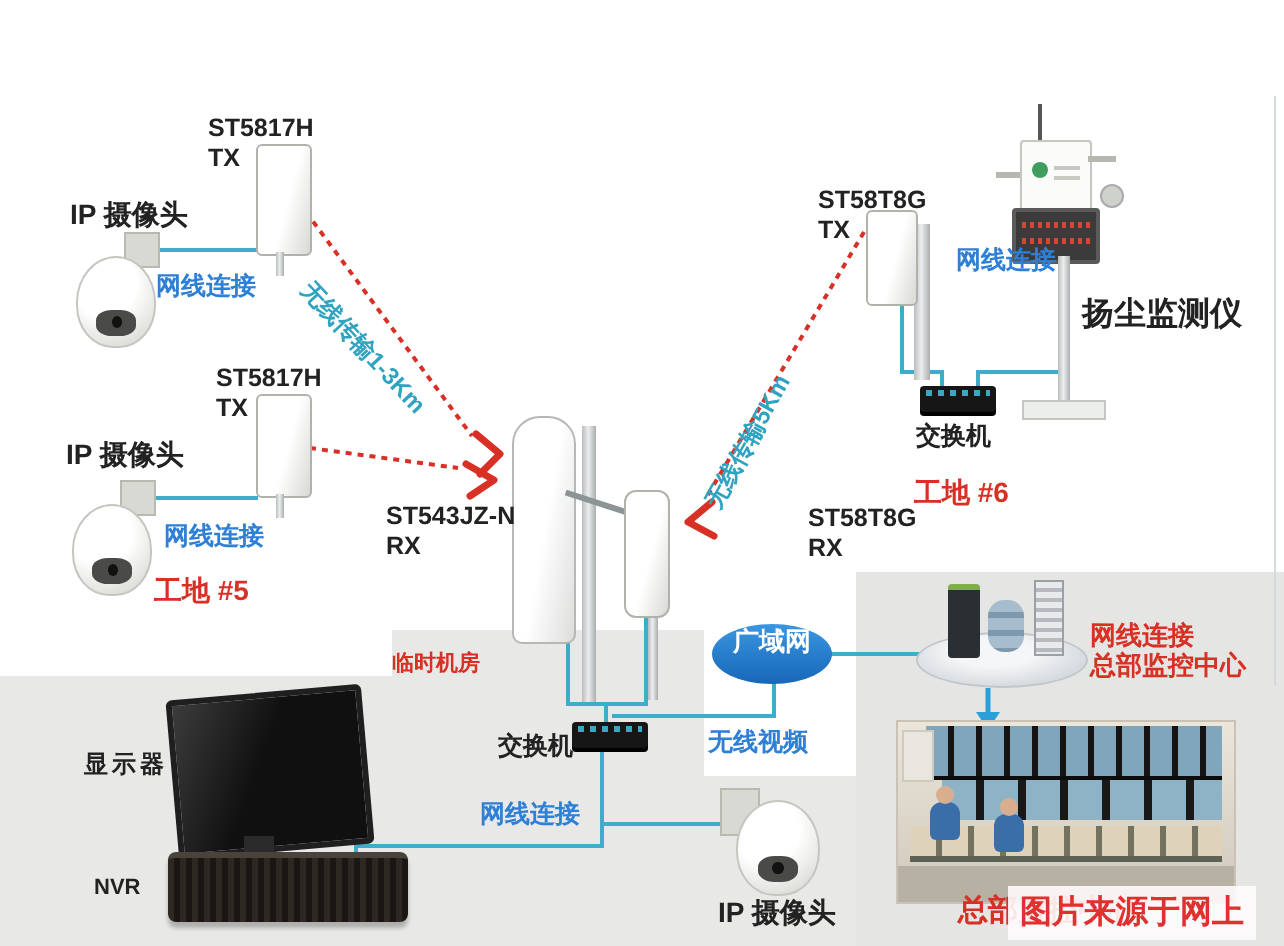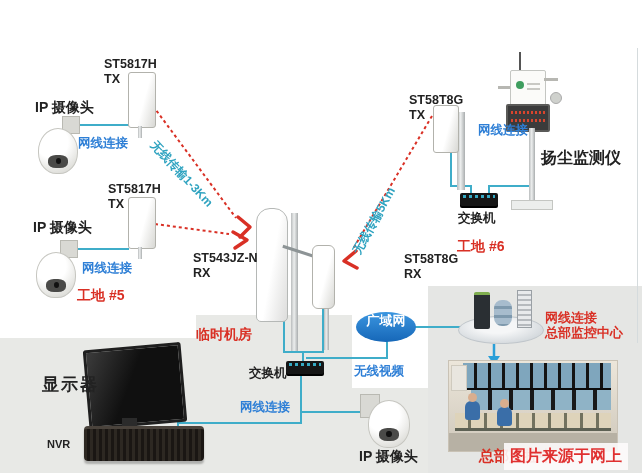--- a/index.html
+++ b/index.html
@@ -165,31 +165,31 @@
     <div class="abs" style="left:0;top:34px;width:12px;height:3px;background:#b7b7b2;"></div>
     <div class="ledpanel" style="left:8px;top:52px;width:40px;height:24px;">
       <div class="ledrow" style="top:5px;"></div>
       <div class="ledrow" style="top:13px;"></div>
     </div>
     <div class="pole" style="left:31px;top:76px;width:6px;height:72px;"></div>
     <div class="abs" style="left:13px;top:148px;width:40px;height:8px;background:#eceeec;border:1px solid #c4c6c2;"></div>
   </div>
   <div class="lbl txt" style="left:541px;top:149px;font-size:16px;">扬尘监测仪</div>
 
-  <div class="lbl txt red" style="left:196px;top:326px;font-size:14px;text-align:right;">临时机房</div>
+  <div class="lbl txt red" style="left:196px;top:326px;font-size:11px;text-align:right;">临时机房</div>
   <div class="dev switchbox" style="left:286px;top:361px;width:38px;height:13px;"></div>
   <div class="lbl txt" style="left:249px;top:366px;font-size:12.5px;">交换机</div>
 
   <div class="wan" style="left:356px;top:312px;width:60px;height:30px;">
     <span>广域网</span>
   </div>
   <div class="lbl txt blue" style="left:354px;top:364px;font-size:12.5px;">无线视频</div>
   <div class="lbl txt blue" style="left:240px;top:400px;font-size:12.5px;">网线连接</div>
 
-  <div class="lbl txt" style="left:42px;top:375px;font-size:17px;letter-spacing:2px;">显示器</div>
+  <div class="lbl txt" style="left:42px;top:375px;font-size:12px;letter-spacing:2px;">显示器</div>
   <div class="dev" style="left:84px;top:344px;width:100px;height:96px;">
     <div class="abs" style="left:2px;top:2px;width:92px;height:74px;background:linear-gradient(115deg,#3c3c3c 0%,#101010 45%);border:3px solid #1f1f1f;border-radius:3px;transform:rotate(-5deg);"></div>
     <div class="abs" style="left:38px;top:74px;width:15px;height:14px;background:#2b2b2b;"></div>
     <div class="abs" style="left:22px;top:86px;width:48px;height:9px;background:#3a3a3a;border-radius:50%;"></div>
   </div>
 
   <div class="lbl txt" style="left:47px;top:438px;font-size:11px;">NVR</div>
   <div class="dev" style="left:84px;top:426px;width:120px;height:32px;background:repeating-linear-gradient(90deg,#2d2822 0 3px,#1a1613 3px 6px);border-radius:4px;border-top:3px solid #4a433c;box-shadow:0 3px 2px rgba(0,0,0,.25);"></div>
 
   <div class="dev" style="left:358px;top:392px;width:52px;height:58px;">

